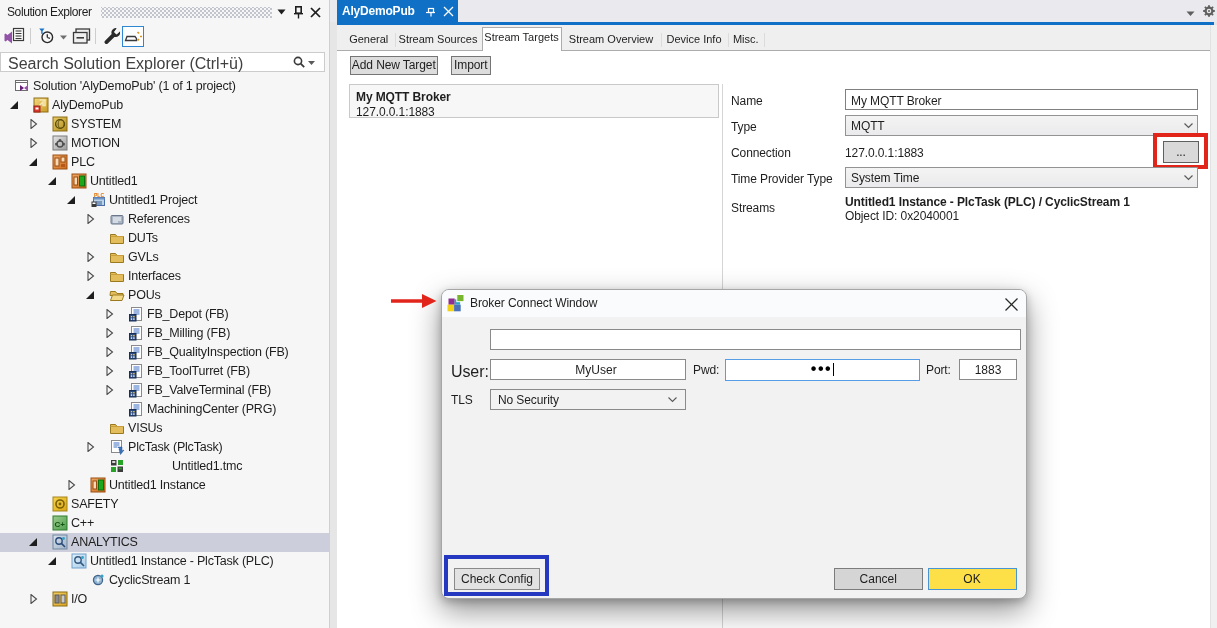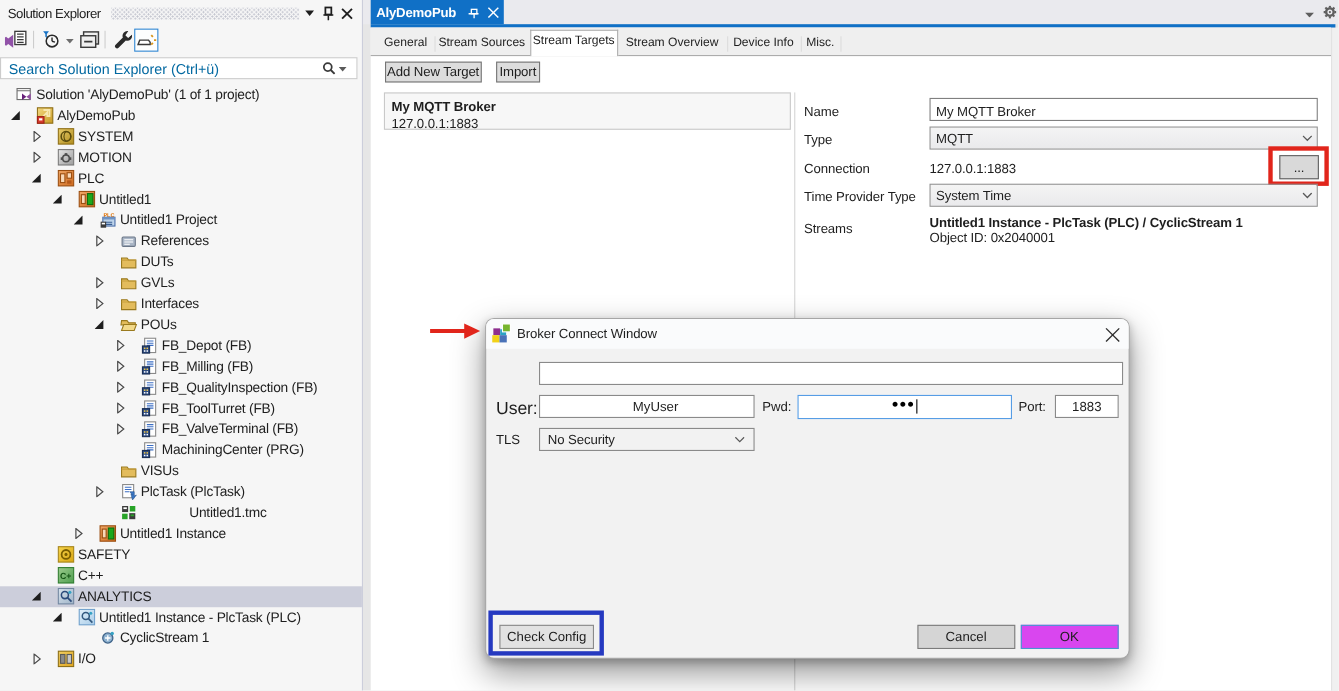--- a/index.html
+++ b/index.html
@@ -63,21 +63,21 @@
 <div class="abs" style="left:121.5px;top:26px;width:22px;height:21px;background:#FDFEFE;border:1.3px solid #2F86D2;box-sizing:border-box;"></div>
 <svg class="abs" style="left:123px;top:28px" width="20" height="17">
 <path d="M2.5 12.5 L4 8.5 H12 L13.5 10.5 V12.5 Z" fill="#FFF" stroke="#3A3A3A" stroke-width="1.3"></path>
 <g stroke="#D9971E" stroke-width="1.7">
         <line x1="14.5" y1="4" x2="16" y2="5.5"></line>
         <line x1="17" y1="8.5" x2="19" y2="8.5"></line>
         <line x1="14.5" y1="12.5" x2="16" y2="11"></line>
       </g>
     </svg>
 <div class="abs" style="left:0px;top:52px;width:325px;height:20px;background:#FFF;border:1px solid #CCCCCC;box-sizing:border-box;"></div>
-<div class="txt" style="left:8px;top:56px;font-size:13px;letter-spacing:0px;color:#0369a1;">Search Solution Explorer (Ctrl+ü)</div>
+<div class="txt" style="left:8px;top:56px;font-size:16px;letter-spacing:0px;color:#404040;">Search Solution Explorer (Ctrl+ü)</div>
 <svg class="abs" style="left:293px;top:56px" width="12" height="12">
 <circle cx="5" cy="5" r="3.6" fill="none" stroke="#3A3A3A" stroke-width="1.6"></circle>
 <line x1="7.7" y1="7.7" x2="11.2" y2="11.2" stroke="#3A3A3A" stroke-width="1.8"></line>
     </svg>
 <svg class="abs" style="left:308px;top:60px" width="8" height="6">
       <polygon points="0,1 7,1 3.5,5" fill="#5A5A5A"></polygon>
     </svg>
 <svg class="abs" style="left:14px;top:78px" width="16" height="16">
       <rect x="1.5" y="2.5" width="12" height="10" fill="#FFF" stroke="#6E6E6E"></rect>
 <line x1="1.5" y1="4.5" x2="13.5" y2="4.5" stroke="#6E6E6E"></line>
@@ -526,16 +526,16 @@
 <div class="txt vc" style="left:959px;top:359px;width:58px;height:21px;font-size:12px;justify-content:center;">1883</div>
 <div class="txt" style="left:451px;top:394px;font-size:12px;letter-spacing:-0.1px;">TLS</div>
 <div class="abs" style="left:490px;top:389px;width:196px;height:21px;background:#F2F2F2;border:1px solid #8A8A8A;box-sizing:border-box;"></div>
 <div class="txt" style="left:498px;top:394px;font-size:12px;letter-spacing:-0.1px;">No Security</div>
 <svg class="abs" style="left:668px;top:397px" width="9" height="6">
       <path d="M0.5 0.5 L4.5 4.5 L8.5 0.5" fill="none" stroke="#5A5A5A" stroke-width="1.1"></path>
     </svg>
 <div class="abs vc" style="left:454px;top:568px;width:86px;height:22px;background:#E2E2E2;border:1px solid #8A8A8A;box-sizing:border-box;justify-content:center;font-size:12px;">Check Config</div>
 <div class="abs" style="left:444px;top:555px;width:105px;height:41px;border:4px solid #2539C0;box-sizing:border-box;"></div>
 <div class="abs vc" style="left:833.5px;top:568px;width:89.5px;height:22px;background:#D5D5D5;border:1px solid #7C7C7C;box-sizing:border-box;justify-content:center;font-size:12px;">Cancel</div>
-<div class="abs vc" style="left:927.5px;top:568px;width:89px;height:22px;background:#d946ef;border:1px solid #4795D2;box-sizing:border-box;justify-content:center;font-size:12px;">OK</div>
+<div class="abs vc" style="left:927.5px;top:568px;width:89px;height:22px;background:#fde047;border:1px solid #4795D2;box-sizing:border-box;justify-content:center;font-size:12px;">OK</div>
 <svg class="abs" style="left:388px;top:291px" width="52" height="20">
       <polygon points="3,8.2 34,8.2 34,3 48.5,10 34,17 34,11.8 3,11.8" fill="#E1251B"></polygon>
     </svg>
 </div>
 </body></html>

